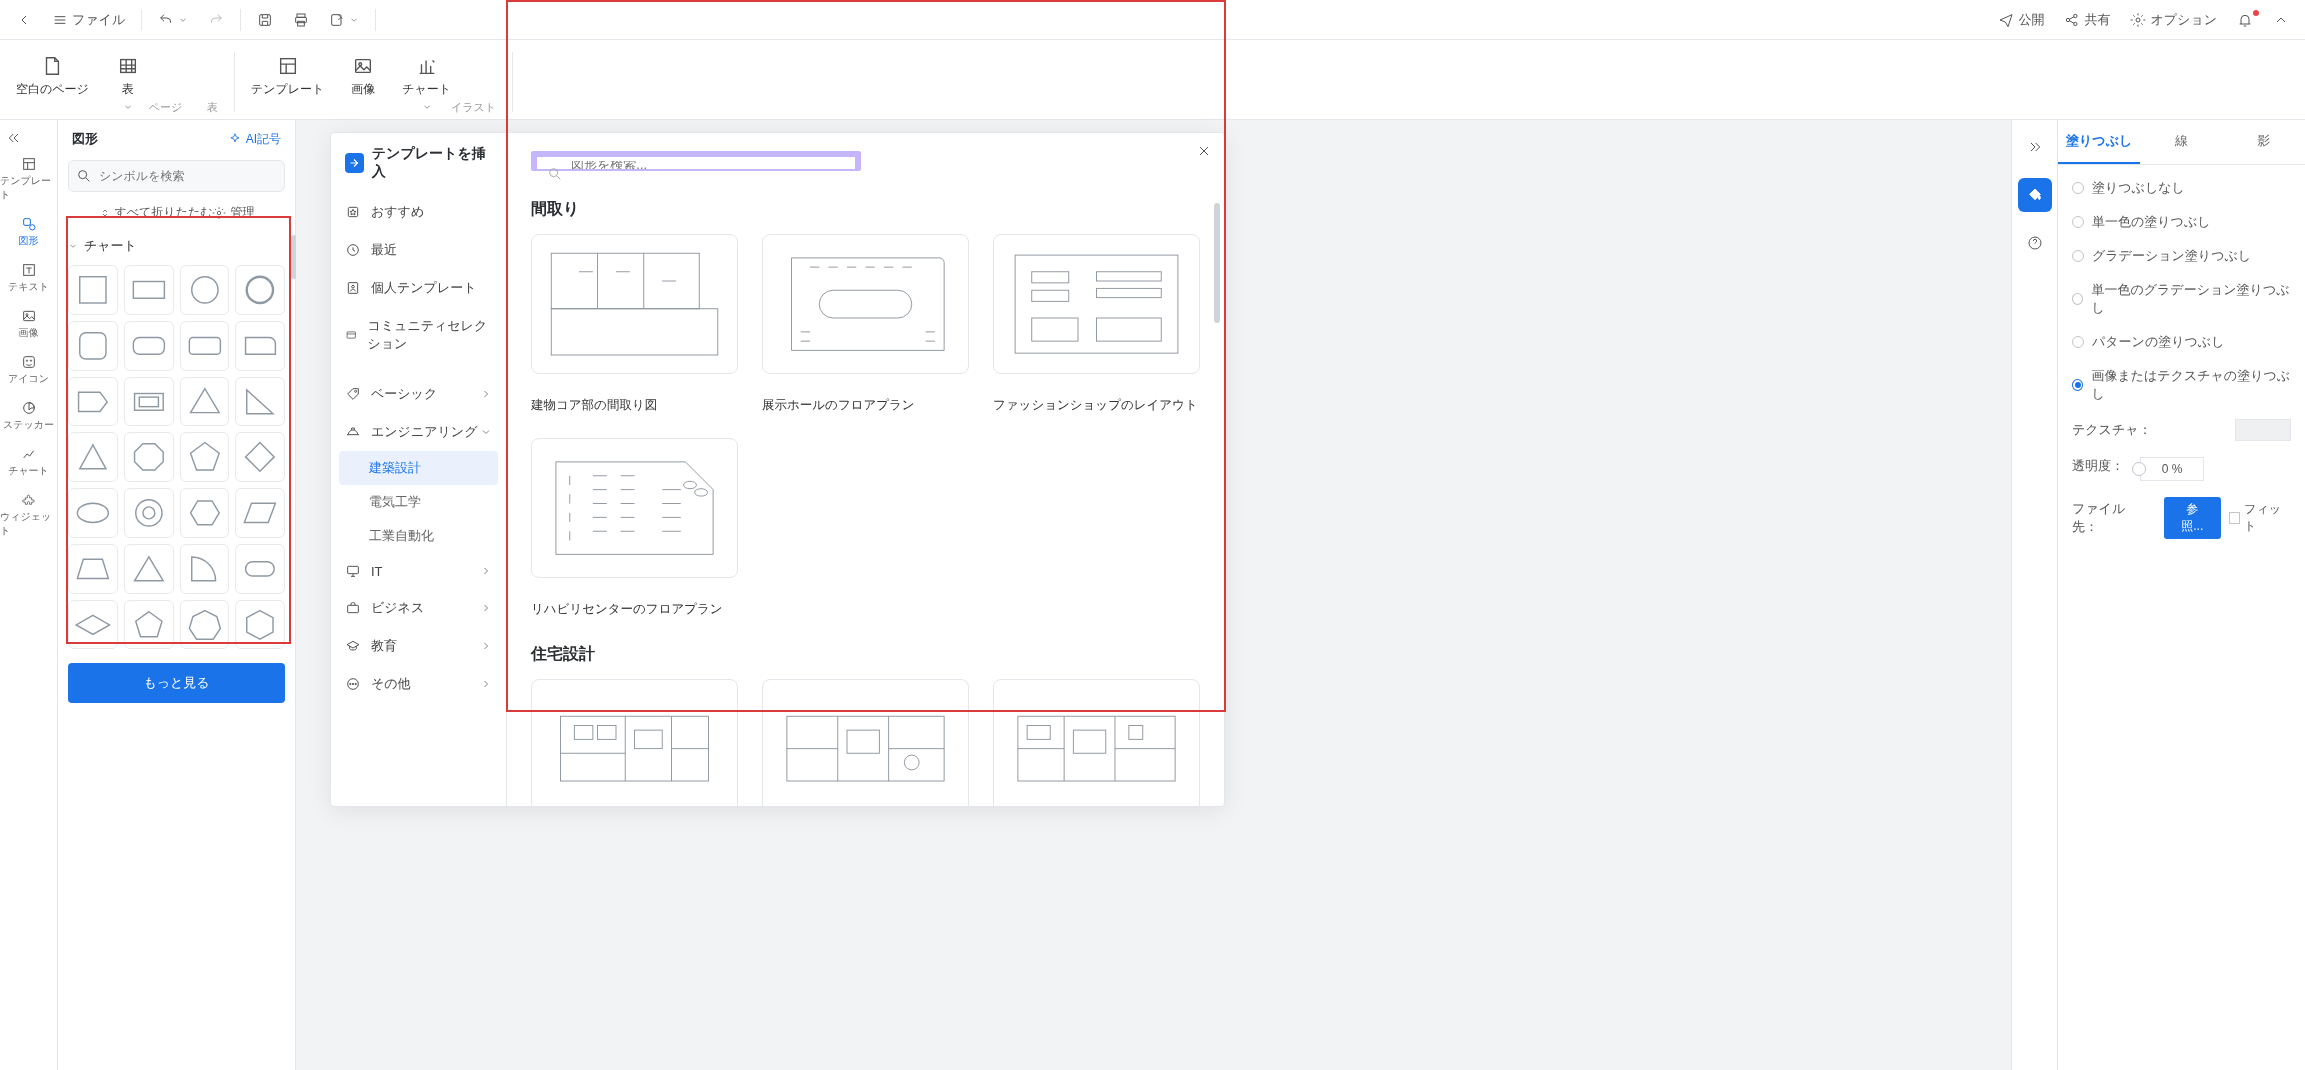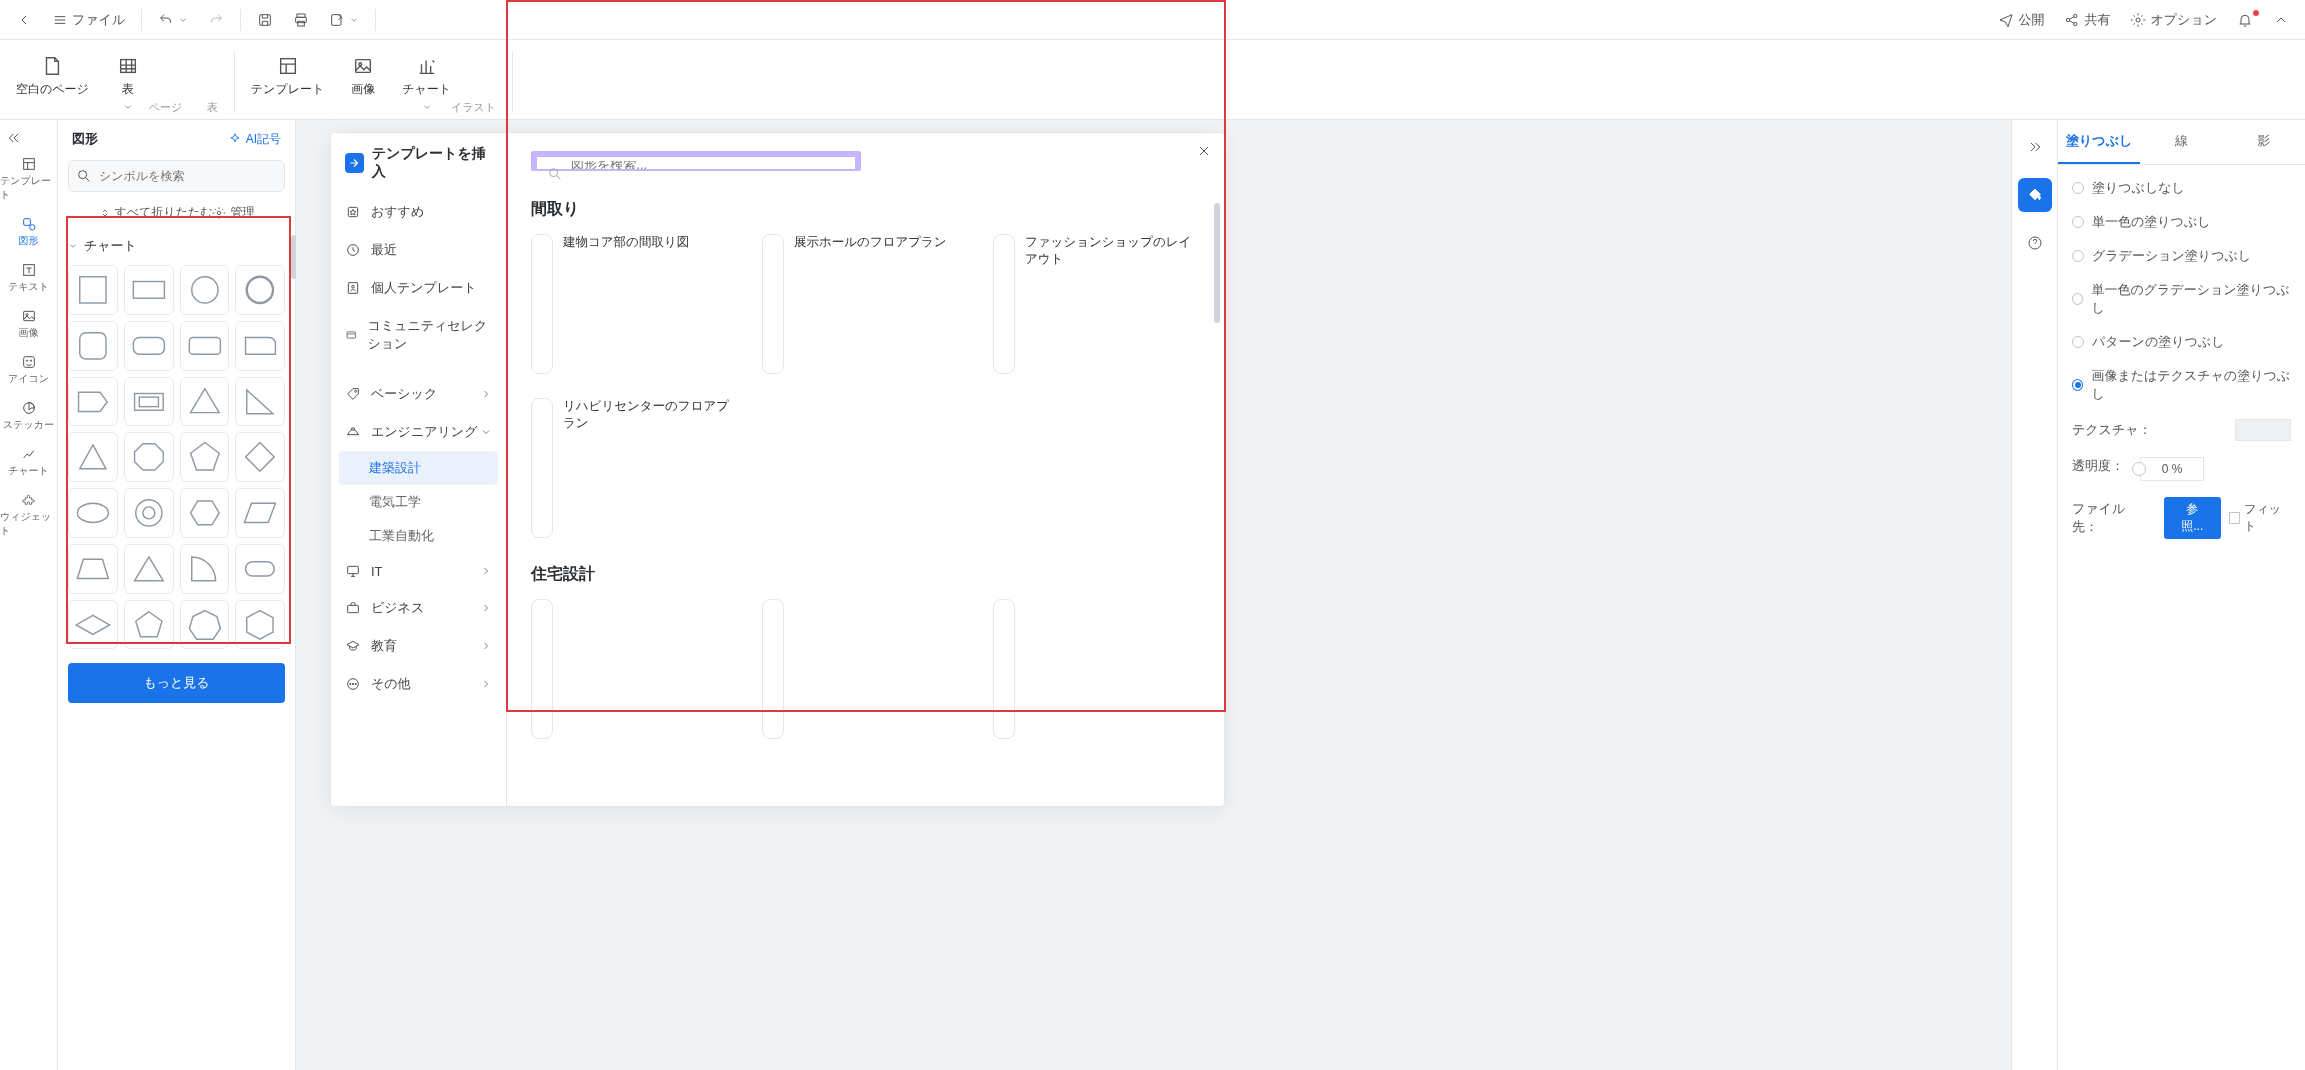--- a/index.html
+++ b/index.html
@@ -87,21 +87,21 @@
   .mcat .l{display:flex;align-items:center;gap:10px}
   .msub{padding:8px 14px 8px 38px;font-size:13px;cursor:pointer;color:#666}
   .msub.active{background:#eaf1fd;color:var(--blue);border-radius:4px;margin:0 8px;padding-left:30px}
   .modal-right{flex:1;padding:18px 24px;overflow:auto;position:relative}
   .modal-close{position:absolute;right:12px;top:10px;cursor:pointer;color:#666}
   .msearch{width:330px;height:20px;border:6px solid #c4b5fd;position:relative;border-radius:2px;margin-bottom:28px}
   .msearch input{width:100%;height:100%;border:none;outline:none;padding-left:34px;font-size:13px}
   .msearch .sic{position:absolute;left:10px;top:9px}
   .mh{font-weight:700;font-size:16px;margin:8px 0 14px 0}
   .tgrid{display:grid;grid-template-columns:repeat(3,1fr);gap:24px}
-  .tcard{display:flex;flex-direction:row;gap:10px;cursor:pointer}
+  .tcard{display:flex;flex-direction:column;gap:23px;cursor:pointer}
   .thumb{height:140px;border:1px solid var(--border);border-radius:8px;background:#fff;display:flex;align-items:center;justify-content:center;padding:10px}
   .thumb svg{stroke:#8b939b;stroke-width:1;fill:none}
   .tlabel{font-size:12.5px;color:#333}
   
   .redbox{position:absolute;border:2px solid var(--redbox);pointer-events:none}
   .scroll-thin{width:6px;background:#d0d4da;border-radius:3px;position:absolute}
 </style>
 </head>
 <body>
 

